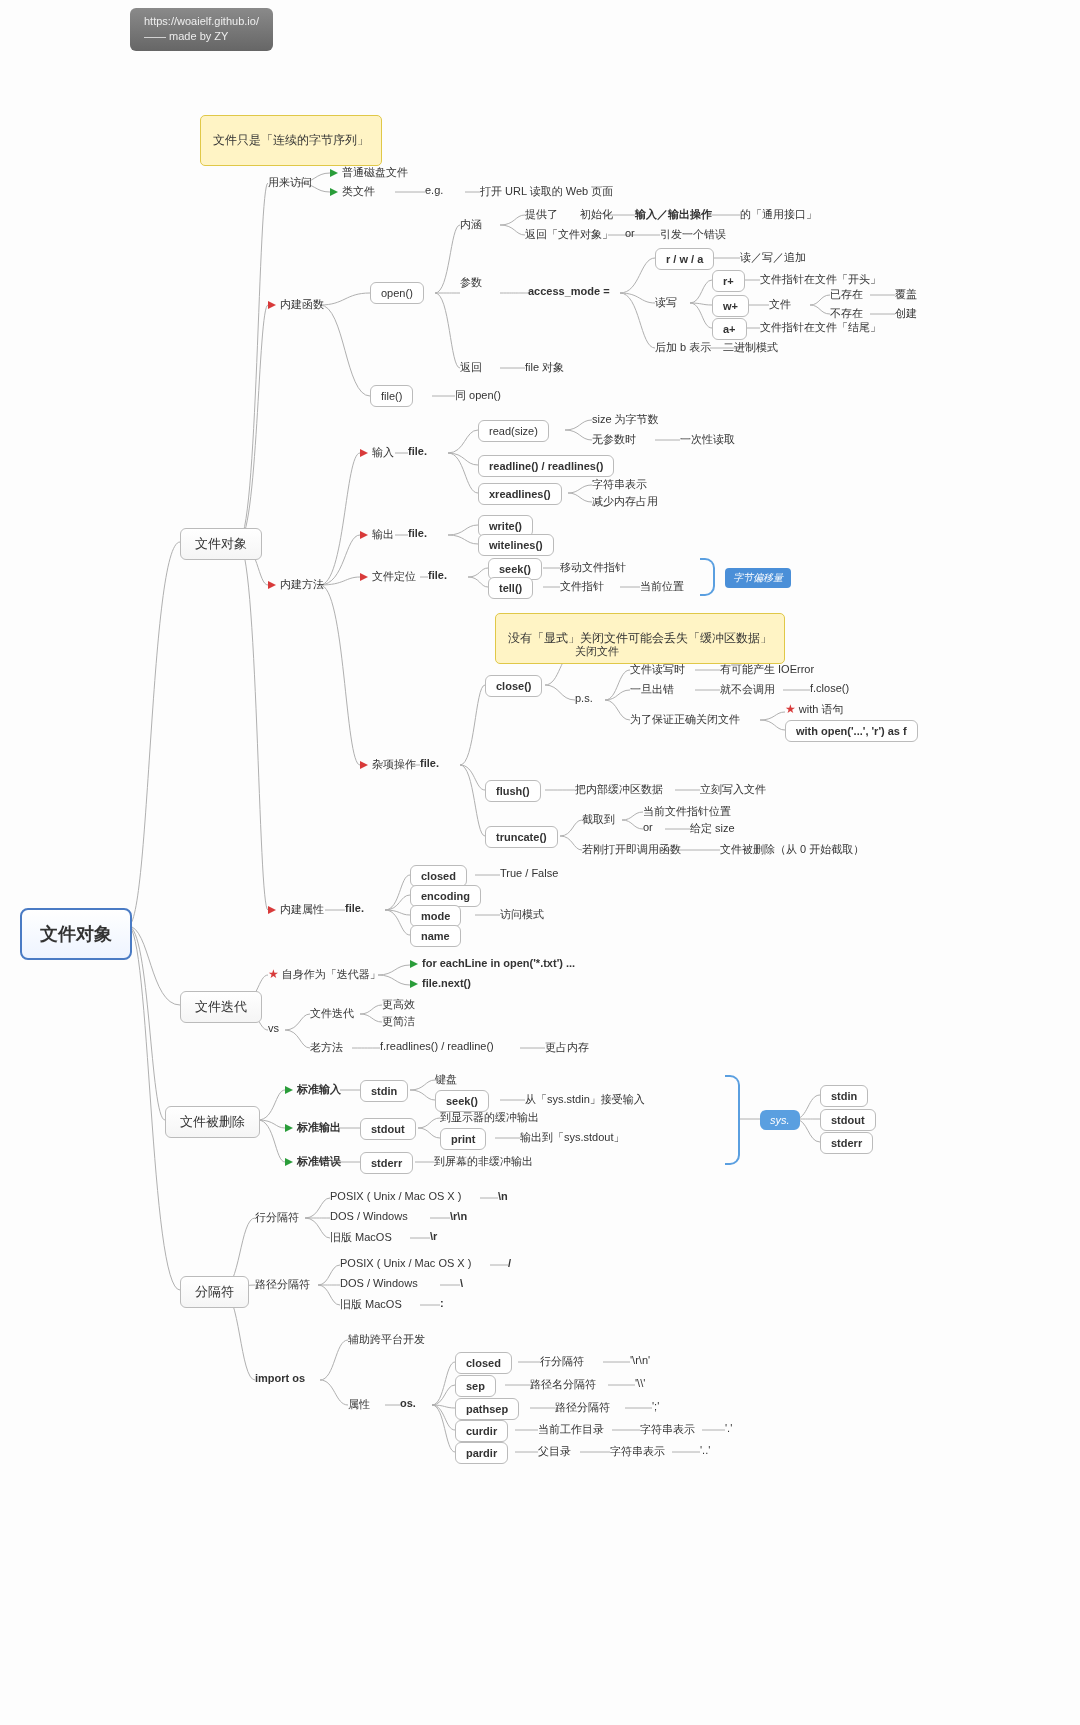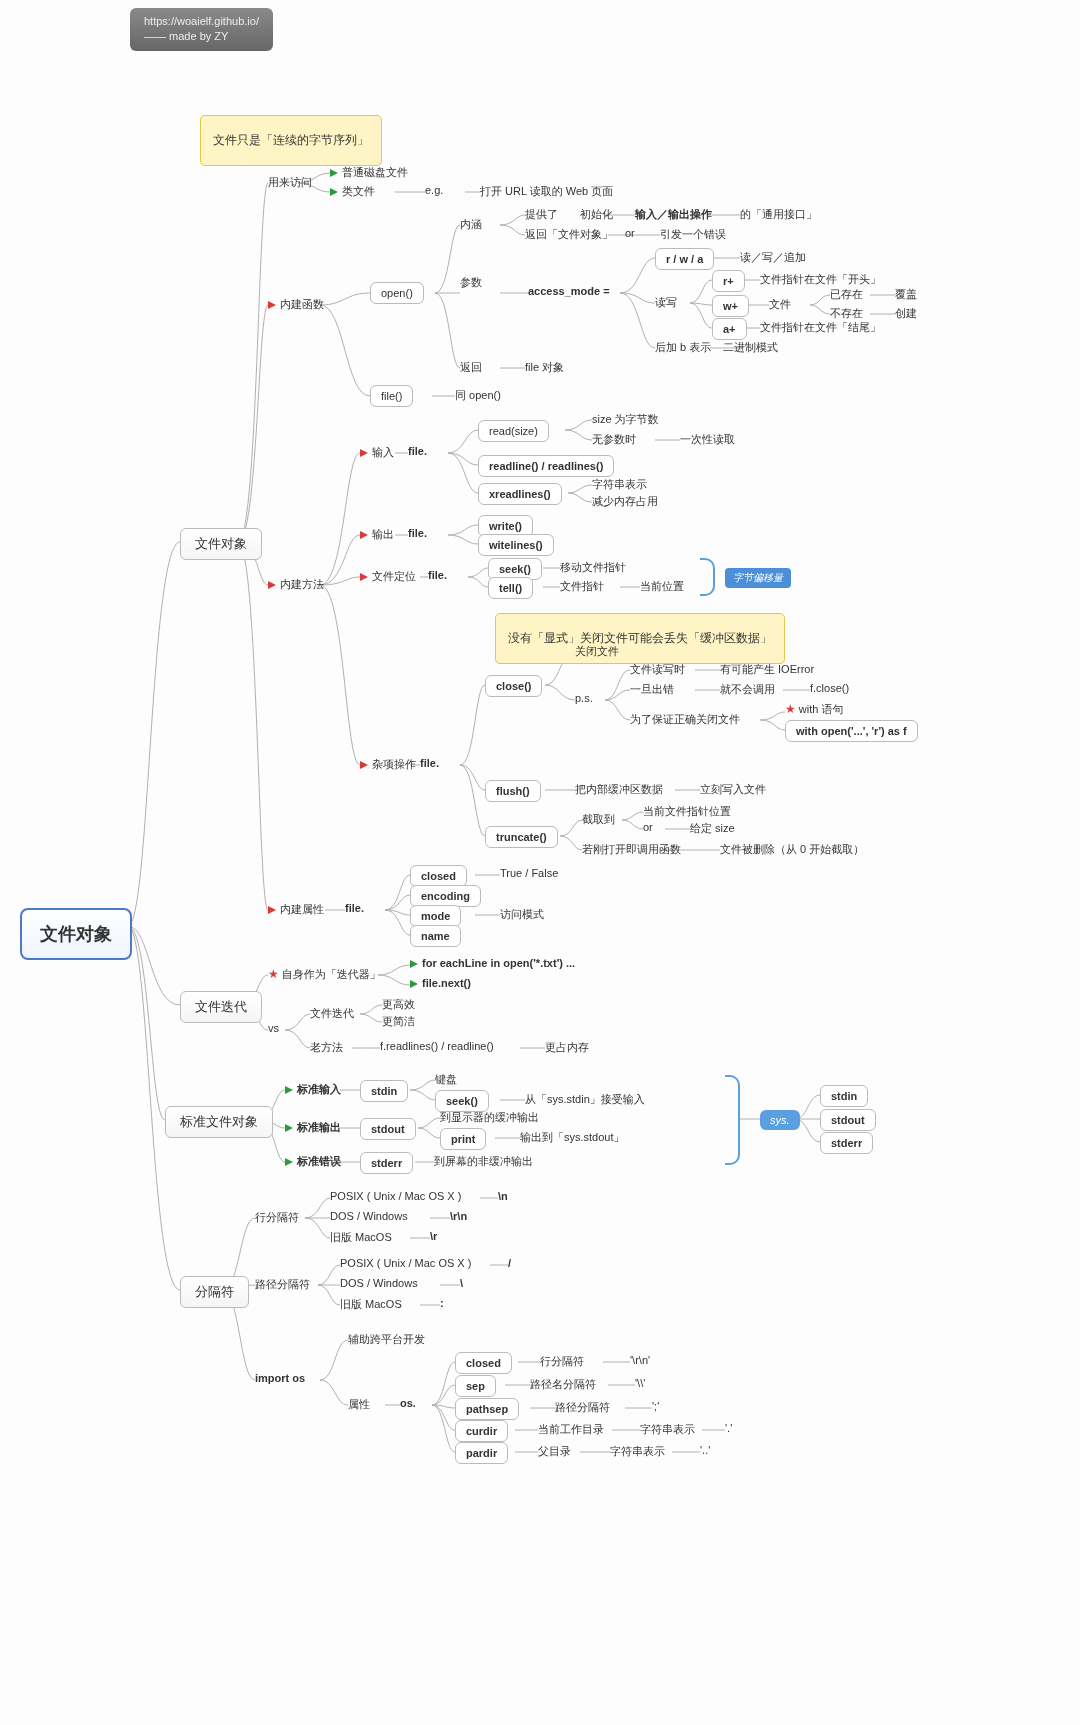--- a/index.html
+++ b/index.html
@@ -193,21 +193,21 @@
 <div class="node" style="left:410px;top:957px;font-weight:bold"><span class="flag flag-g"></span><span>for eachLine in open('*.txt') ...</span></div>
 <div class="node" style="left:410px;top:977px;font-weight:bold"><span class="flag flag-g"></span><span>file.next()</span></div>
 <div class="node" style="left:268px;top:1022px">vs</div>
 <div class="node" style="left:310px;top:1006px">文件迭代</div>
 <div class="node" style="left:382px;top:997px">更高效</div>
 <div class="node" style="left:382px;top:1014px">更简洁</div>
 <div class="node" style="left:310px;top:1040px">老方法</div>
 <div class="node" style="left:380px;top:1040px">f.readlines() / readline()</div>
 <div class="node" style="left:545px;top:1040px">更占内存</div>
 
-<div class="node box main" style="left:165px;top:1106px">标准文件对象</div>
+<div class="node box main" style="left:165px;top:1106px">文件被删除</div>
 <div class="node" style="left:285px;top:1082px;font-weight:bold"><span class="flag flag-g"></span><span>标准输入</span></div>
 <div class="node box" style="left:360px;top:1080px;font-weight:bold">stdin</div>
 <div class="node" style="left:435px;top:1072px">键盘</div>
 <div class="node box" style="left:435px;top:1090px;font-weight:bold">seek()</div>
 <div class="node" style="left:525px;top:1092px">从「sys.stdin」接受输入</div>
 <div class="node" style="left:285px;top:1120px;font-weight:bold"><span class="flag flag-g"></span><span>标准输出</span></div>
 <div class="node box" style="left:360px;top:1118px;font-weight:bold">stdout</div>
 <div class="node" style="left:440px;top:1110px">到显示器的缓冲输出</div>
 <div class="node box" style="left:440px;top:1128px;font-weight:bold">print</div>
 <div class="node" style="left:520px;top:1130px">输出到「sys.stdout」</div>

